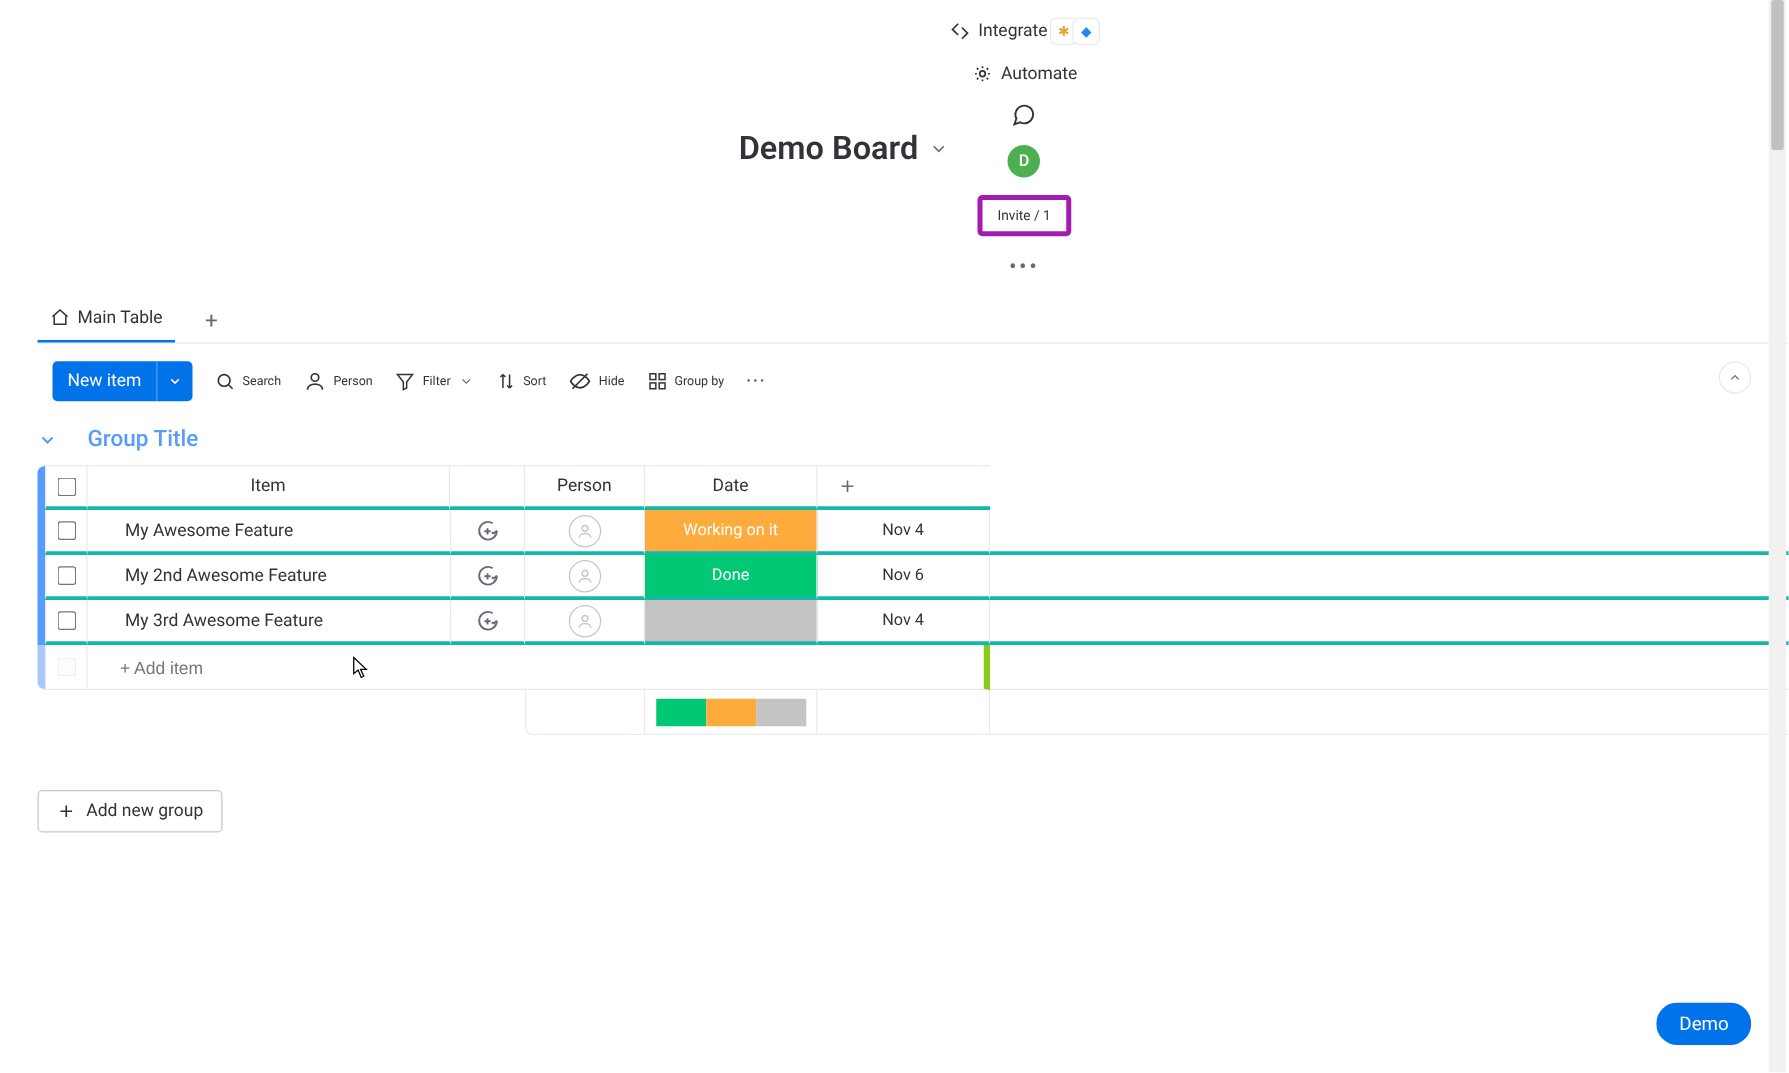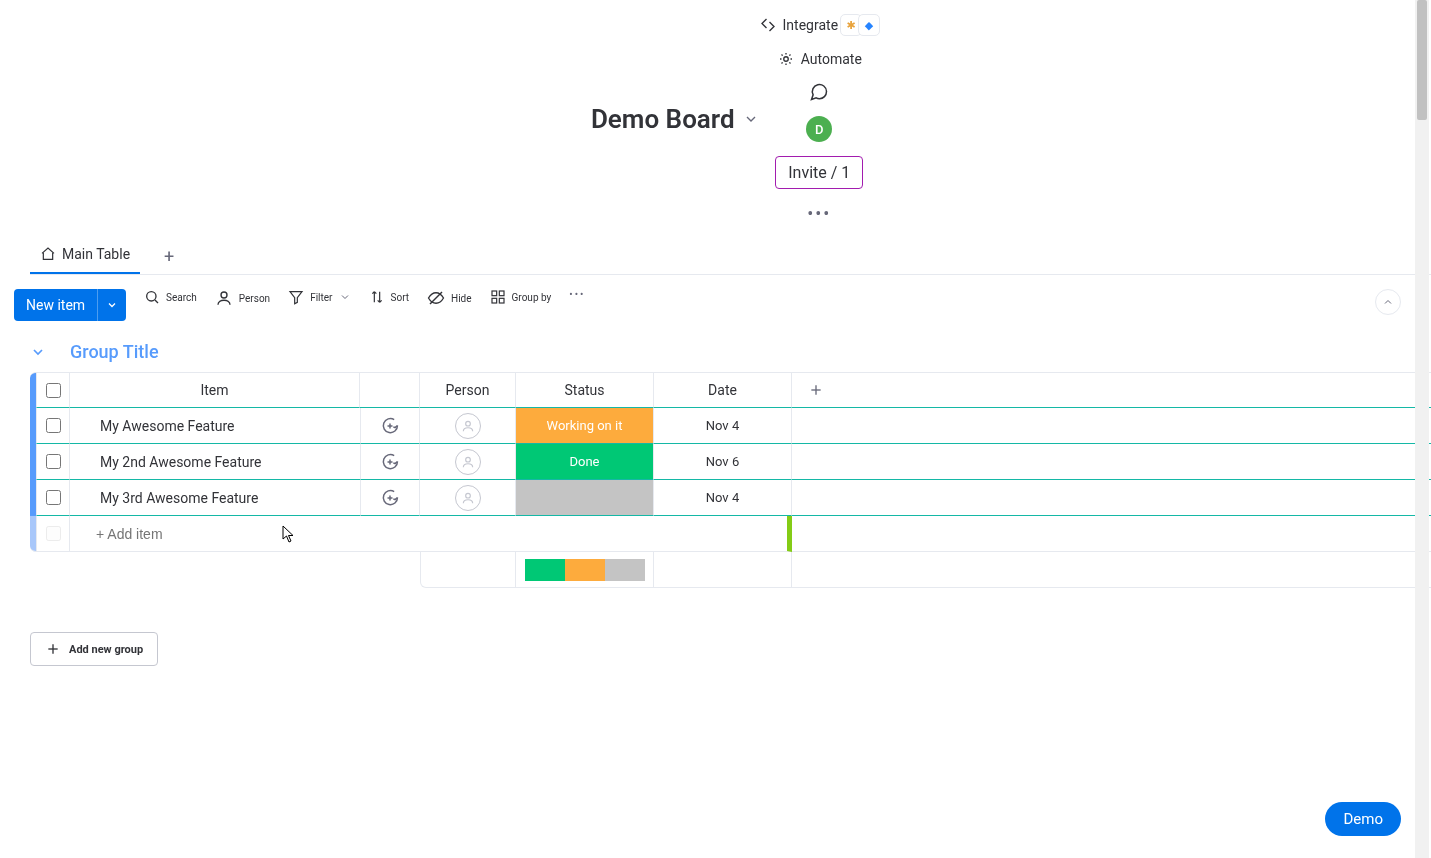--- a/index.html
+++ b/index.html
@@ -53,24 +53,24 @@
     border-radius: 50%;
     background: #4caf50;
     color: #fff;
     display: inline-flex;
     align-items: center;
     justify-content: center;
     font-size: 13px;
     font-weight: 500;
   }
   .invite-btn {
-    border: 1px solid #a21caf;
+    border: 4px solid #a21caf;
     border-radius: 4px;
     padding: 6px 12px;
-    font-size: 16px;
+    font-size: 11px;
     cursor: pointer;
   }
   .dots {
     font-size: 18px;
     letter-spacing: 2px;
     cursor: pointer;
     color: #676879;
   }
   .integrate-icons {
     display: inline-flex;
@@ -113,23 +113,23 @@
   .add-tab {
     color: #676879;
     font-size: 18px;
     padding: 6px 10px;
     cursor: pointer;
   }
 
   
   .toolbar {
     display: flex;
-    align-items: flex-start;
+    align-items: center;
     gap: 18px;
-    padding: 14px 14px;
+    padding: 14px 42px;
     position: relative;
   }
   .new-item {
     display: inline-flex;
     align-items: stretch;
     background: #0073ea;
     color: #fff;
     border-radius: 4px;
     overflow: hidden;
     height: 32px;
@@ -184,21 +184,21 @@
     font-size: 18px;
     font-weight: 500;
   }
   .group-caret { color: #579bfc; }
   .row {
     display: grid;
     grid-template-columns: 6px 34px 290px 60px 96px 138px 138px 1fr;
     align-items: stretch;
   }
   .row > div {
-    border-bottom: 1px solid #14b8a6;
+    border-bottom: 3px solid #14b8a6;
     border-right: 1px solid #e6e9ef;
     display: flex;
     align-items: center;
     min-height: 36px;
   }
   .row .stripe { background: #579bfc; border: none; }
   .row.header-row .stripe { border-top-left-radius: 6px; }
   .row.addrow .stripe { background: #a8c7fa; border-bottom-left-radius: 6px; }
   .row .chk { justify-content: center; border-left: 1px solid #e6e9ef; }
   .row.header-row .chk, .row.header-row > div { border-top: 1px solid #e6e9ef; }
@@ -262,23 +262,22 @@
 
   .add-group {
     margin: 44px 0 0 30px;
     border: 1px solid #c5c7d0;
     border-radius: 4px;
     padding: 8px 14px;
     display: inline-flex;
     align-items: center;
     gap: 8px;
     cursor: pointer;
-    font-size: 11px;
+    font-size: 14px;
     color:#323338;
-    font-weight:bold;
   }
 
   .help-btn {
     position: fixed;
     right: 30px;
     bottom: 22px;
     background: #0073ea;
     color:#fff;
     border-radius: 18px;
     padding: 8px 18px;
@@ -481,21 +480,20 @@
 
     
     <div class="row header-row">
       <div class="stripe"></div>
       <div class="chk">
         <input type="checkbox" style="">
       </div>
       <div class="name">Item</div>
       <div class="conv"></div>
       <div class="person">Person</div>
-      <div class="status" style="color:#323338;">Status</div>
       <div class="date">Date</div>
       <div class="rest">
         <span>
           <svg width="16" height="16" viewBox="0 0 24 24" fill="none" stroke="#676879" stroke-width="2">
               <line x1="12" y1="5" x2="12" y2="19"></line>
               <line x1="5" y1="12" x2="19" y2="12"></line>
             </svg>
         </span>
       </div>
     </div>

